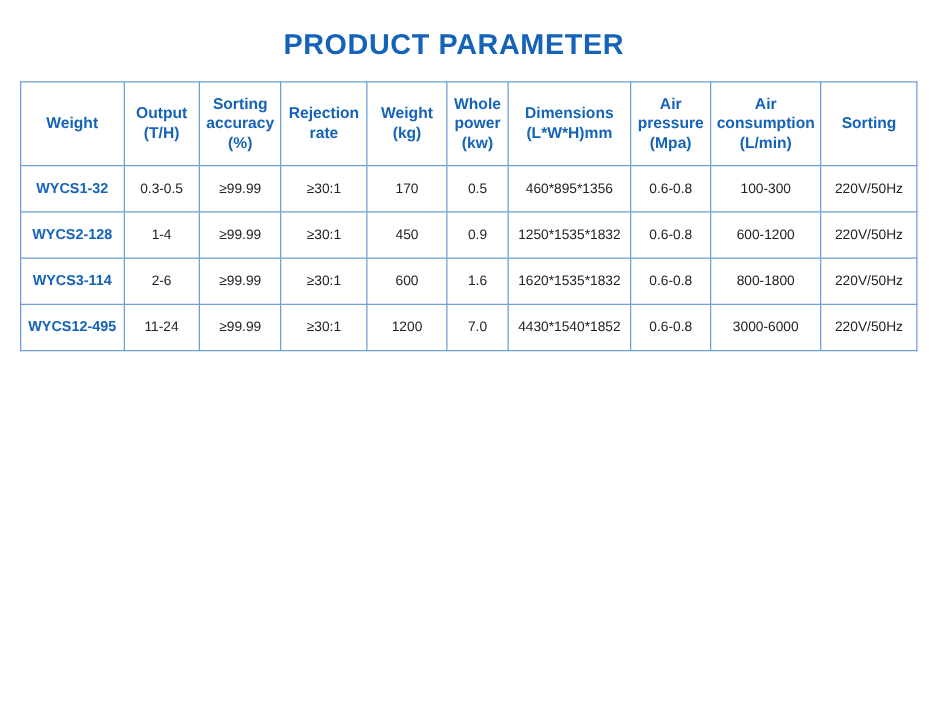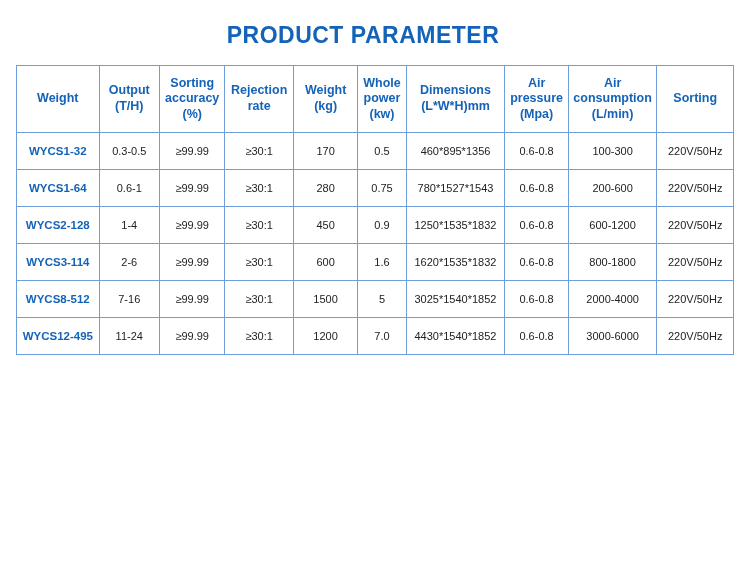--- a/index.html
+++ b/index.html
@@ -144,32 +144,20 @@
           <td>≥99.99</td>
           <td>≥30:1</td>
           <td>170</td>
           <td>0.5</td>
           <td>460*895*1356</td>
           <td>0.6-0.8</td>
           <td>100-300</td>
           <td>220V/50Hz</td>
         </tr>
         <tr>
-          <td class="model">WYCS1-64</td>
-          <td>0.6-1</td>
-          <td>≥99.99</td>
-          <td>≥30:1</td>
-          <td>280</td>
-          <td>0.75</td>
-          <td>780*1527*1543</td>
-          <td>0.6-0.8</td>
-          <td>200-600</td>
-          <td>220V/50Hz</td>
-        </tr>
-        <tr>
           <td class="model">WYCS2-128</td>
           <td>1-4</td>
           <td>≥99.99</td>
           <td>≥30:1</td>
           <td>450</td>
           <td>0.9</td>
           <td>1250*1535*1832</td>
           <td>0.6-0.8</td>
           <td>600-1200</td>
           <td>220V/50Hz</td>
@@ -180,32 +168,20 @@
           <td>≥99.99</td>
           <td>≥30:1</td>
           <td>600</td>
           <td>1.6</td>
           <td>1620*1535*1832</td>
           <td>0.6-0.8</td>
           <td>800-1800</td>
           <td>220V/50Hz</td>
         </tr>
         <tr>
-          <td class="model">WYCS8-512</td>
-          <td>7-16</td>
-          <td>≥99.99</td>
-          <td>≥30:1</td>
-          <td>1500</td>
-          <td>5</td>
-          <td>3025*1540*1852</td>
-          <td>0.6-0.8</td>
-          <td>2000-4000</td>
-          <td>220V/50Hz</td>
-        </tr>
-        <tr>
           <td class="model">WYCS12-495</td>
           <td>11-24</td>
           <td>≥99.99</td>
           <td>≥30:1</td>
           <td>1200</td>
           <td>7.0</td>
           <td>4430*1540*1852</td>
           <td>0.6-0.8</td>
           <td>3000-6000</td>
           <td>220V/50Hz</td>

